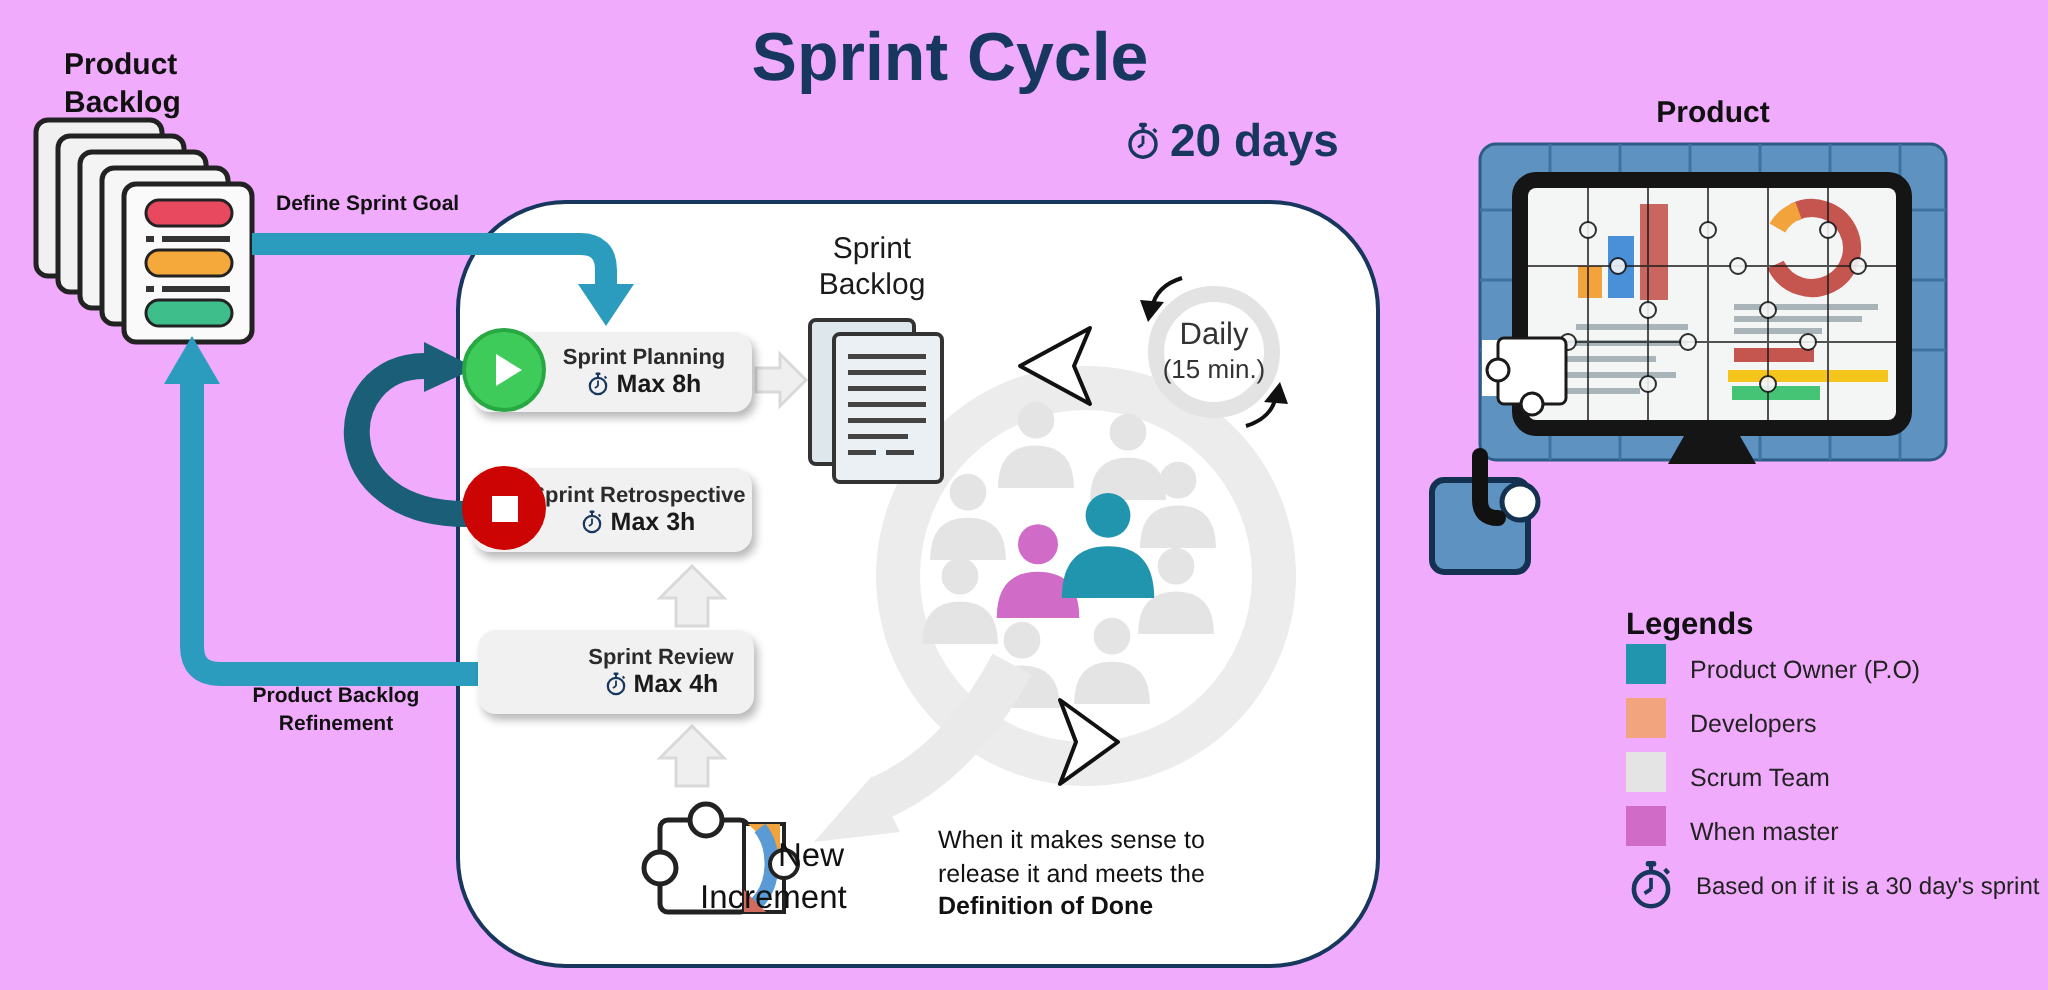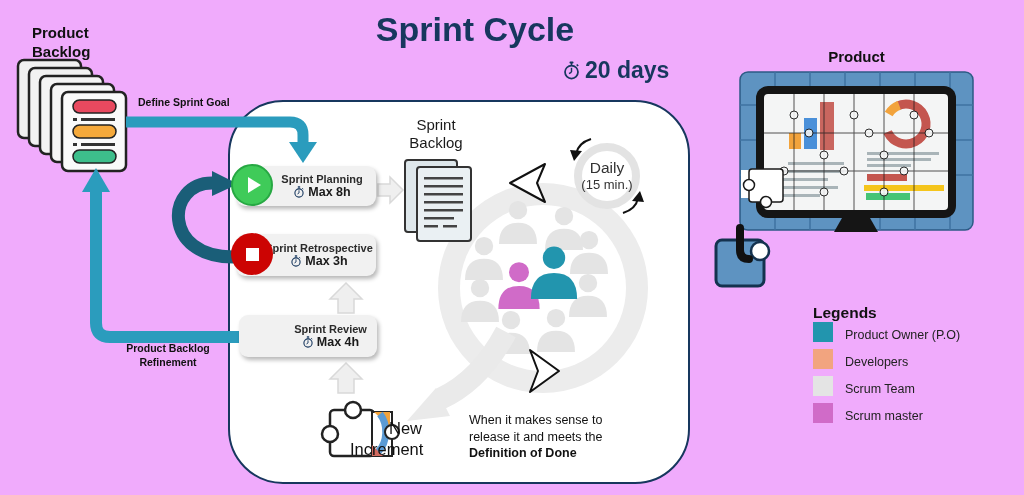--- a/index.html
+++ b/index.html
@@ -337,17 +337,23 @@
     <div class="lg-row">
       <svg width="20" height="20">
           <rect width="20" height="20" fill="#E4E4E4"></rect>
         </svg>
       <span class="lg-text">Scrum Team</span>
     </div>
     <div class="lg-row">
       <svg width="20" height="20">
           <rect width="20" height="20" fill="#D06BC8"></rect>
         </svg>
-      <span class="lg-text">Scrum master</span>
+      <span class="lg-text">When master</span>
+    </div>
+    <div class="lg-note">
+      <svg class="sw" viewBox="0 0 24 24">
+          <use href="#stopwatch"></use>
+        </svg>
+      <span class="lg-text">Based on if it is a 30 day's sprint</span>
     </div>
   </div>
 
 </div>
 
 </body></html>

